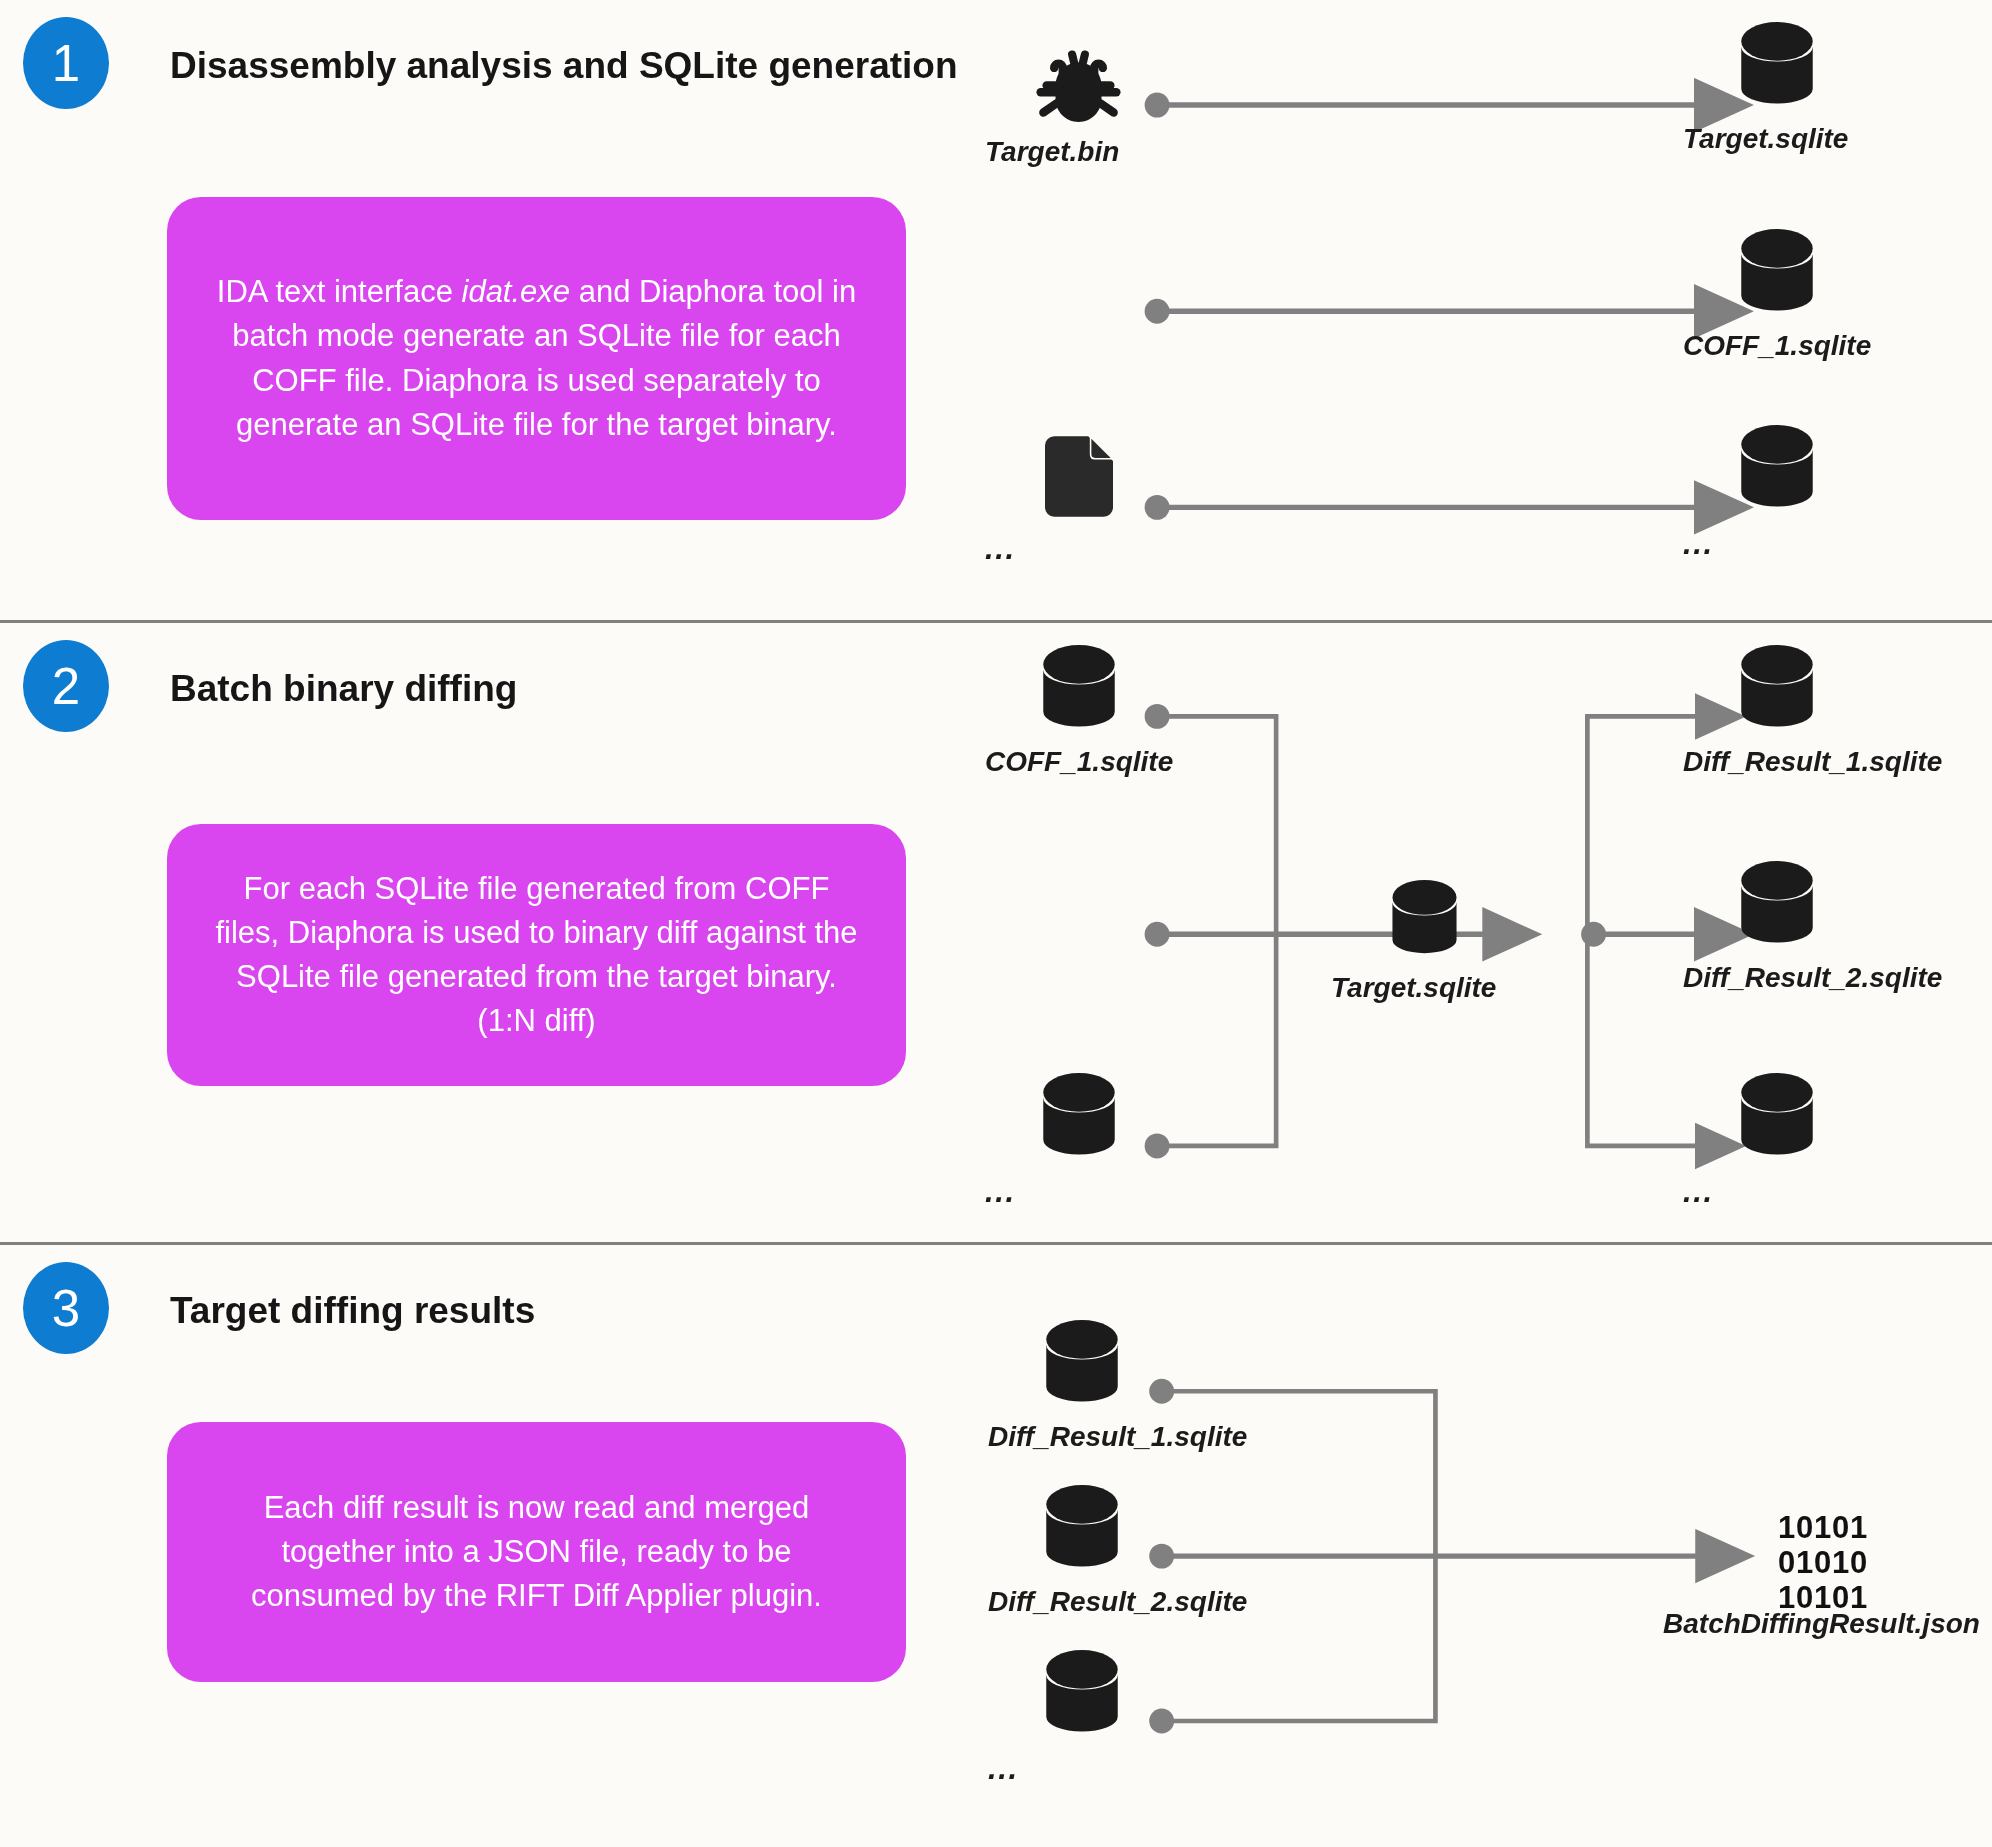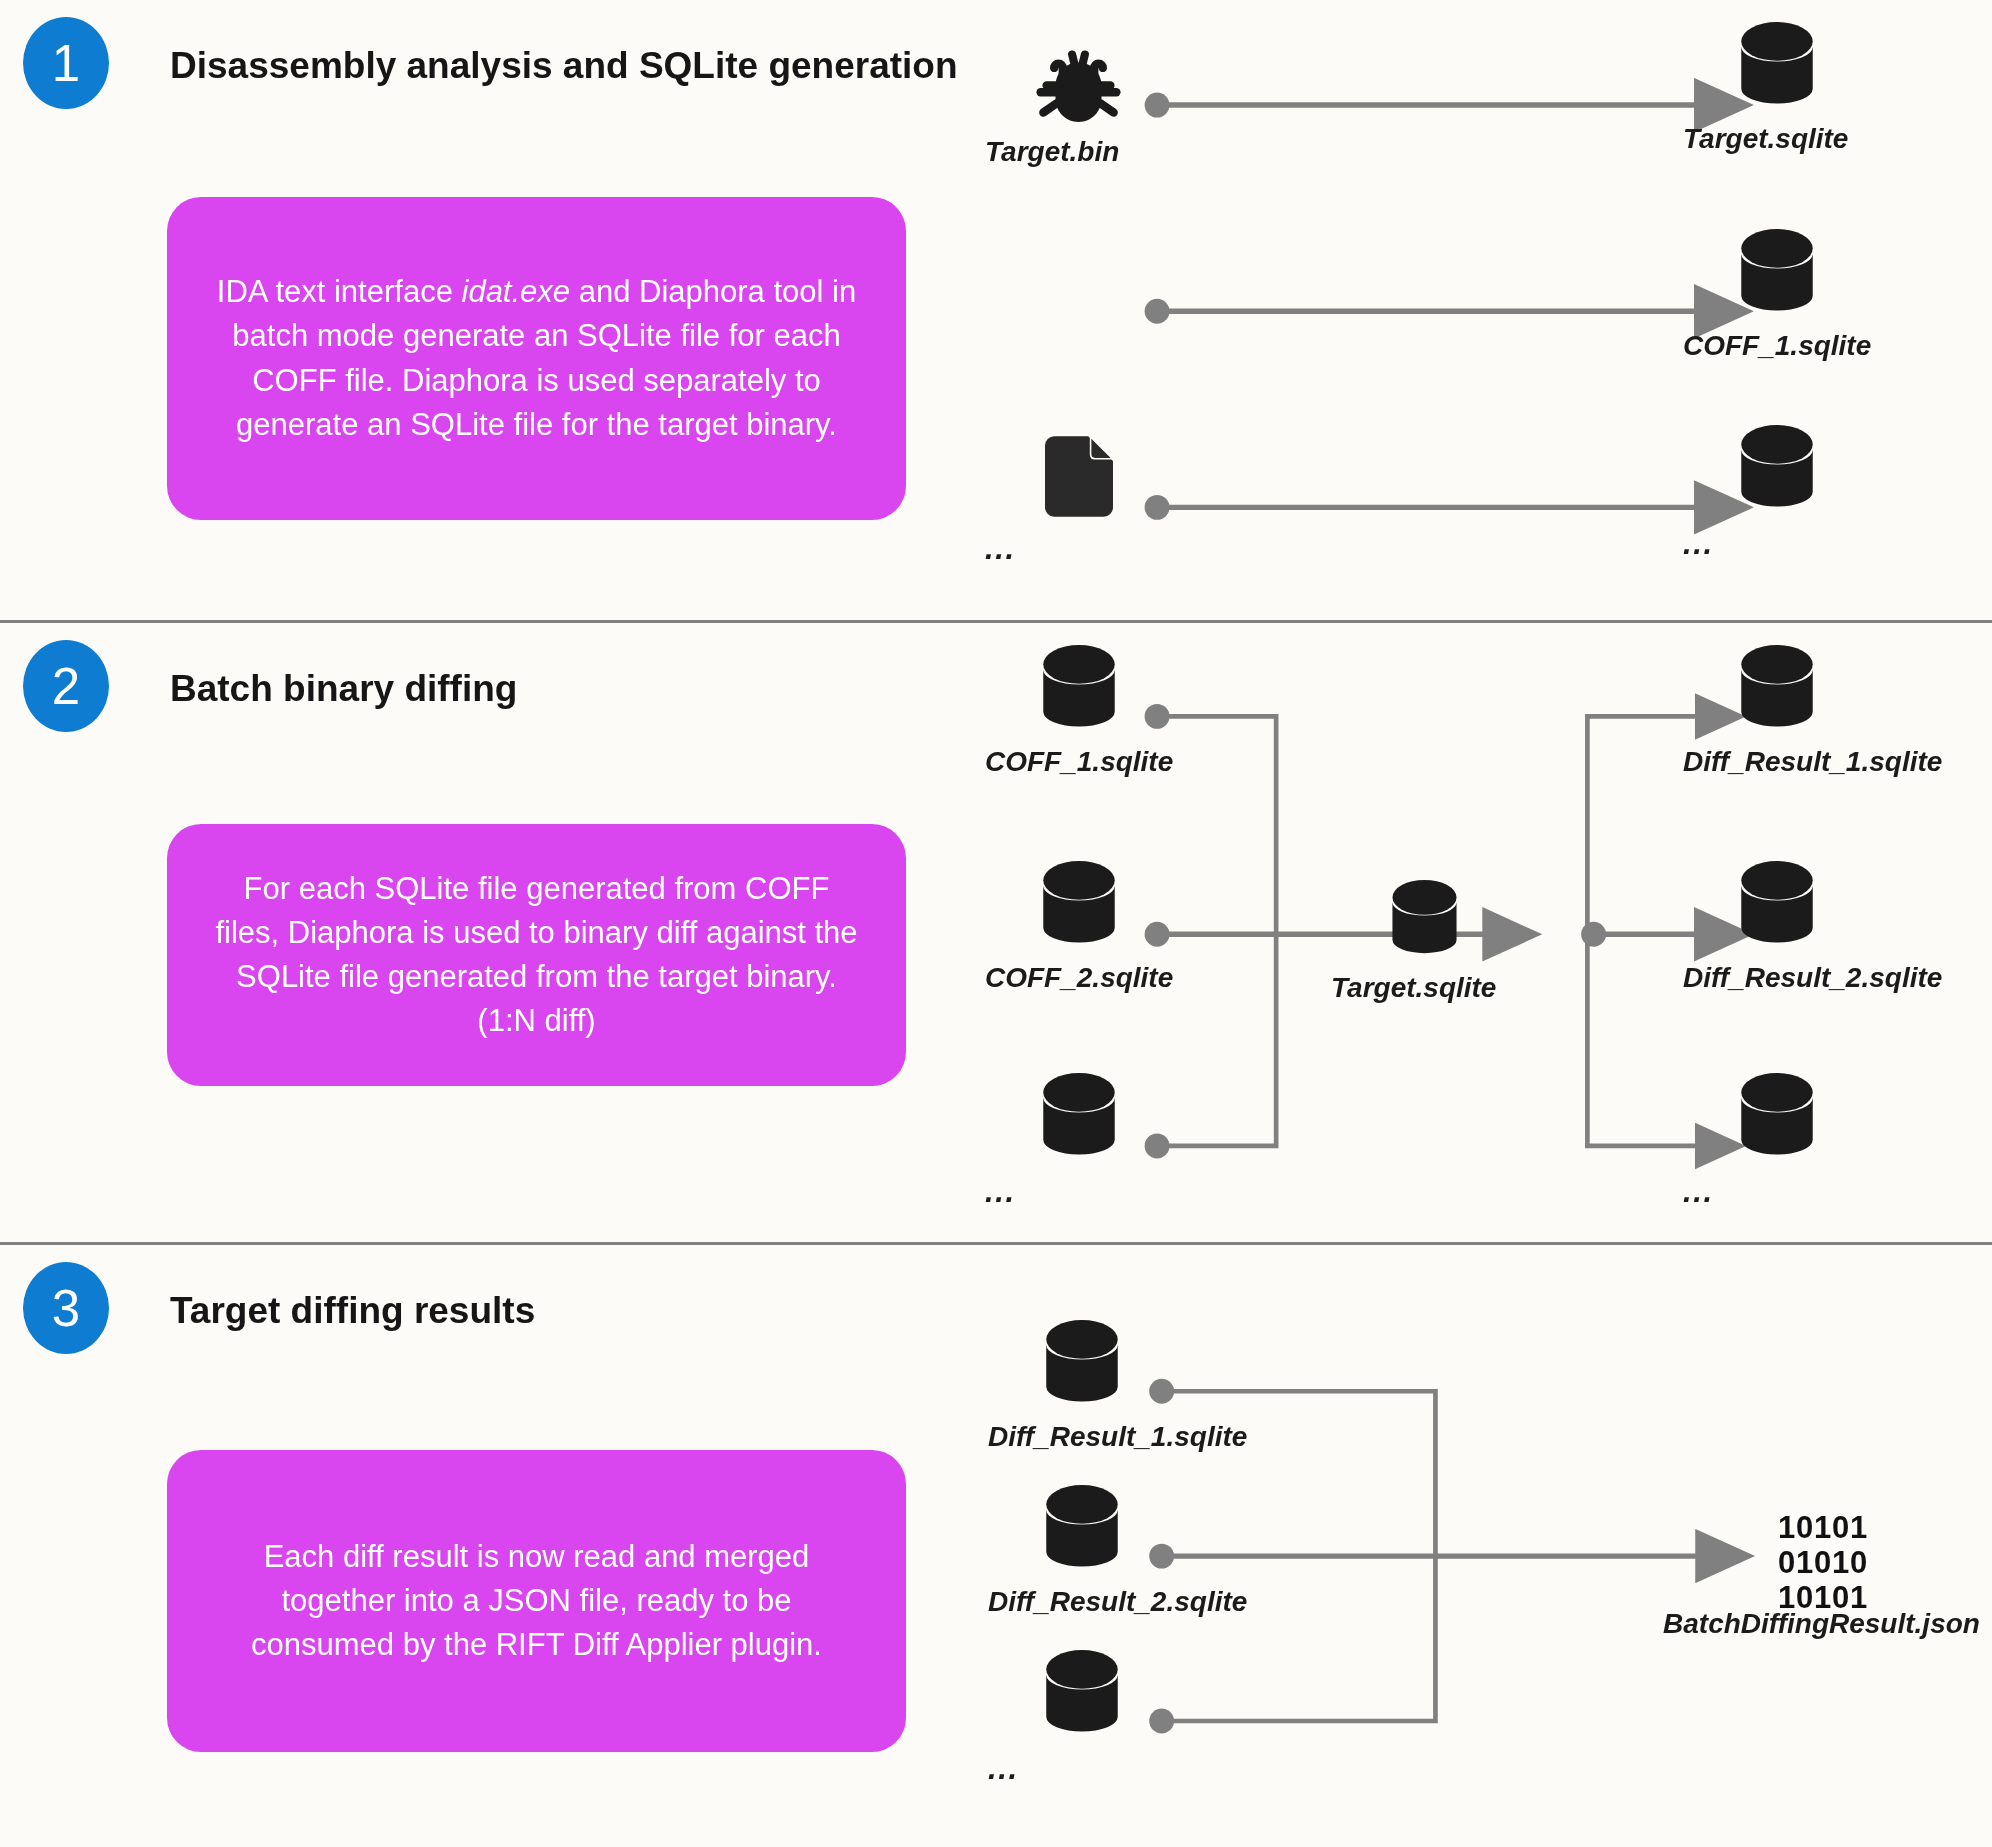--- a/index.html
+++ b/index.html
@@ -231,29 +231,20 @@
     <div class="node" style="left:985px; top:17px;">
       <div class="icon-wrap">
         <svg class="db-icon" width="72" height="87" viewBox="0 0 46 56" fill="#1b1b1b">
           <path d="M0 16 v27 a23 9.5 0 0 0 46 0 V16 a23 9.5 0 0 1 -46 0 z"></path>
           <ellipse cx="23" cy="12.5" rx="23" ry="12.5"></ellipse>
         </svg>
       </div>
       <div class="caption">COFF_1.sqlite</div>
     </div>
 
-    <div class="node" style="left:985px; top:233px;">
-      <div class="icon-wrap">
-        <svg class="db-icon" width="72" height="87" viewBox="0 0 46 56" fill="#1b1b1b">
-          <path d="M0 16 v27 a23 9.5 0 0 0 46 0 V16 a23 9.5 0 0 1 -46 0 z"></path>
-          <ellipse cx="23" cy="12.5" rx="23" ry="12.5"></ellipse>
-        </svg>
-      </div>
-      <div class="caption">COFF_2.sqlite</div>
-    </div>
 
     <div class="node" style="left:985px; top:445px;">
       <div class="icon-wrap">
         <svg class="db-icon" width="72" height="87" viewBox="0 0 46 56" fill="#1b1b1b">
           <path d="M0 16 v27 a23 9.5 0 0 0 46 0 V16 a23 9.5 0 0 1 -46 0 z"></path>
           <ellipse cx="23" cy="12.5" rx="23" ry="12.5"></ellipse>
         </svg>
       </div>
       <div class="caption dots">...</div>
     </div>
@@ -300,21 +291,21 @@
   </div>
 
   <div class="divider" id="divider-2"></div>
 
   <div class="section" id="section-3">
 
     <div class="step-badge" style="left:23px; top:17px;">3</div>
 
     <div class="step-title" style="left:170px; top:45px;">Target diffing results</div>
 
-    <div class="bubble" style="left:167px; top:177px; height:302px;margin-top:28px;">Each diff result is now read and merged together into a JSON file, ready to be consumed by the RIFT Diff Applier plugin.</div>
+    <div class="bubble" style="left:167px; top:177px; height:260px;">Each diff result is now read and merged together into a JSON file, ready to be consumed by the RIFT Diff Applier plugin.</div>
 
     <svg class="wires" width="1992" height="602" viewBox="0 0 2560 774">
       <defs>
         <marker id="ah3" markerWidth="13" markerHeight="13" refX="1" refY="5" orient="auto" markerUnits="strokeWidth">
           <path d="M0,0 L11,5 L0,10 z" fill="#808080"></path>
         </marker>
       </defs>
 
       <circle cx="1493" cy="188" r="16" fill="#808080"></circle>
       <polyline points="1496,188 1845,188 1845,400" fill="none" stroke="#808080" stroke-width="6"></polyline>

